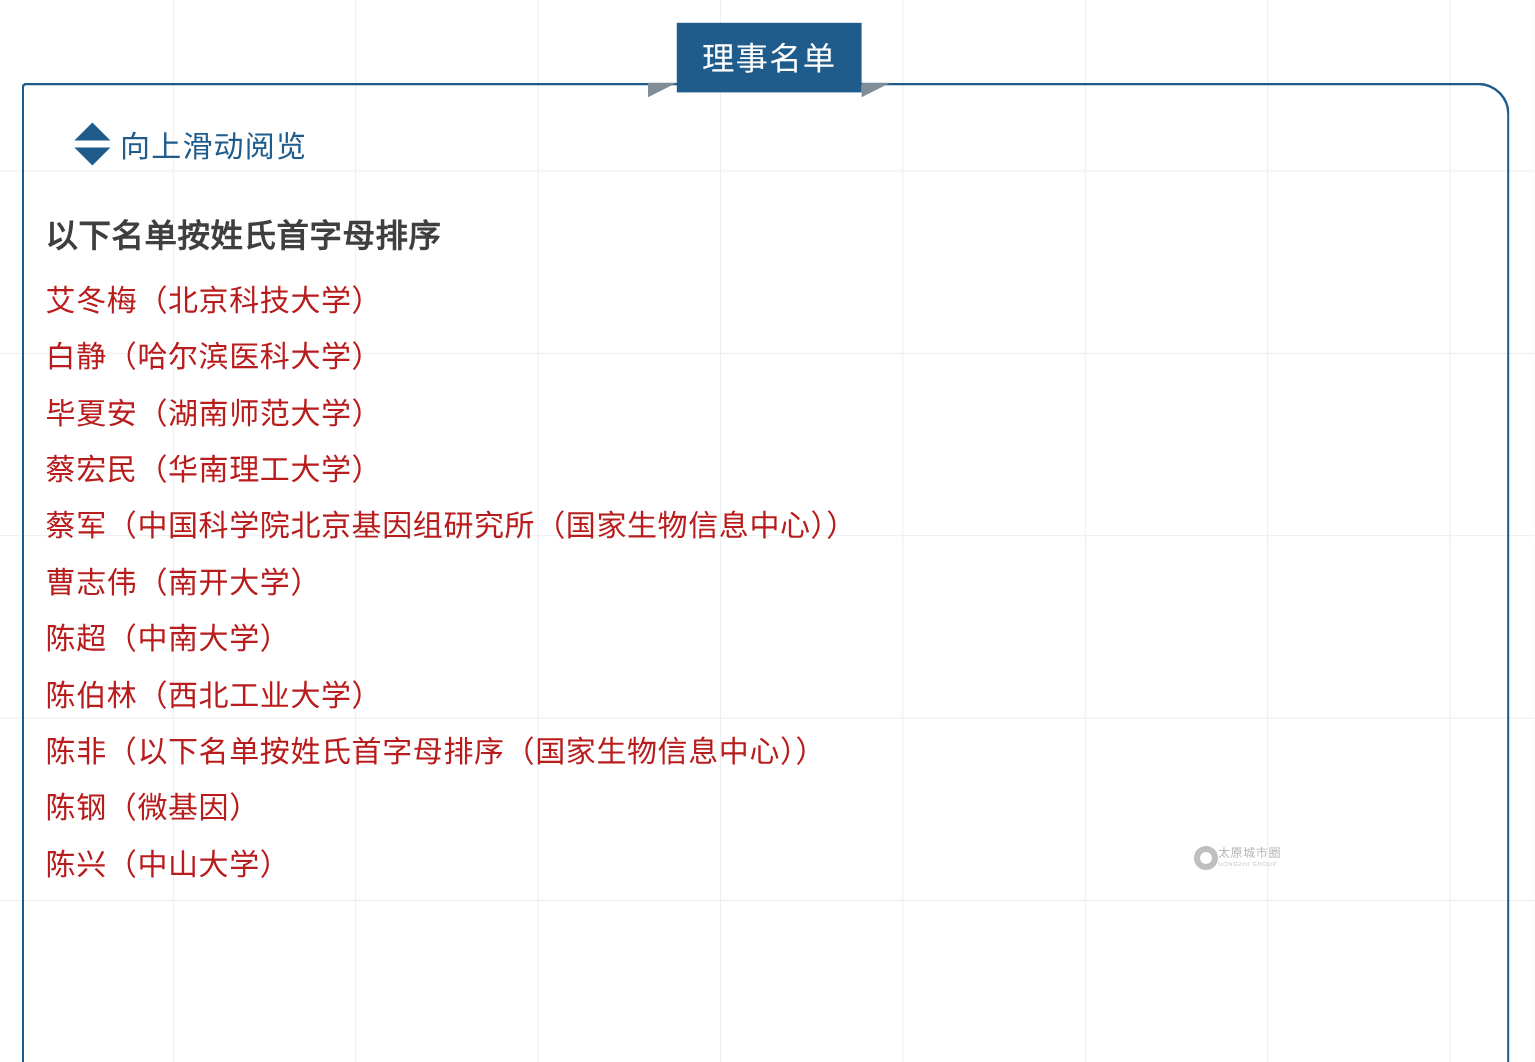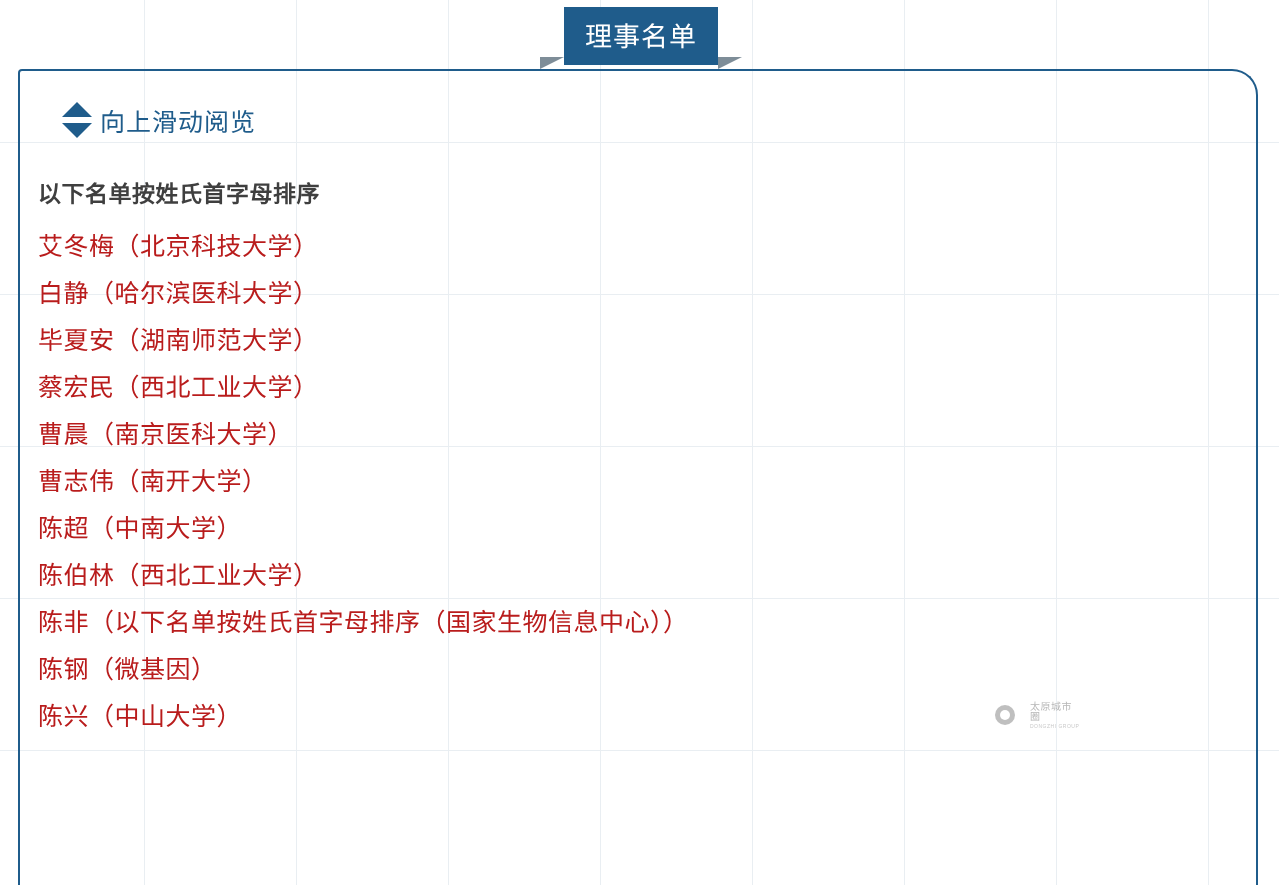--- a/index.html
+++ b/index.html
@@ -24,21 +24,21 @@
       linear-gradient(to right, #e9eef2 1px, transparent 1px),
       linear-gradient(to bottom, #e9eef2 1px, transparent 1px);
     background-size: 152px 152px;
     background-position: -8px -10px;
     z-index: 0;
   }
 
   
   .title-wrap {
     position: absolute;
-    top: 0;
+    top: 12px;
     left: 0;
     width: 1279px;
     height: 72px;
     z-index: 5;
   }
   .title-tab {
     position: absolute;
     left: 564px;
     top: 7px;
     width: 154px;
@@ -126,21 +126,21 @@
 
   
   .list-area {
     position: absolute;
     left: 38px;
     top: 175px;
     width: 1200px;
     z-index: 6;
   }
   .list-note {
-    font-size: 23px;
+    font-size: 27px;
     font-weight: bold;
     color: #3f3f3f;
     margin-bottom: 14px;
     letter-spacing: 0.5px;
   }
   .name-row {
     font-size: 25px;
     color: #b91c1c;
     line-height: 47px;
     white-space: nowrap;
@@ -149,21 +149,21 @@
 
   
   .watermark {
     position: absolute;
     left: 995px;
     top: 703px;
     width: 85px;
     height: 24px;
     display: flex;
     align-items: center;
-    gap: 15px;
+    gap: 0;
     opacity: 0.55;
     z-index: 7;
   }
   .wm-mark {
     width: 20px;
     height: 20px;
     border-radius: 50%;
     background: #8b8b8b;
     position: relative;
     flex: none;
@@ -212,22 +212,22 @@
     <div class="arrow-down"></div>
   </div>
   <div class="scroll-label">向上滑动阅览</div>
 </div>
 
 <div class="list-area">
   <div class="list-note">以下名单按姓氏首字母排序</div>
   <div class="name-row">艾冬梅（北京科技大学）</div>
   <div class="name-row">白静（哈尔滨医科大学）</div>
   <div class="name-row">毕夏安（湖南师范大学）</div>
-  <div class="name-row">蔡宏民（西北工业大学）</div>
-  <div class="name-row">曹晨（南京医科大学）</div>
+  <div class="name-row">蔡宏民（华南理工大学）</div>
+  <div class="name-row">蔡军（中国科学院北京基因组研究所（国家生物信息中心））</div>
   <div class="name-row">曹志伟（南开大学）</div>
   <div class="name-row">陈超（中南大学）</div>
   <div class="name-row">陈伯林（西北工业大学）</div>
   <div class="name-row">陈非（以下名单按姓氏首字母排序（国家生物信息中心））</div>
   <div class="name-row">陈钢（微基因）</div>
   <div class="name-row">陈兴（中山大学）</div>
 </div>
 
 <div class="watermark">
   <div class="wm-mark"></div>

